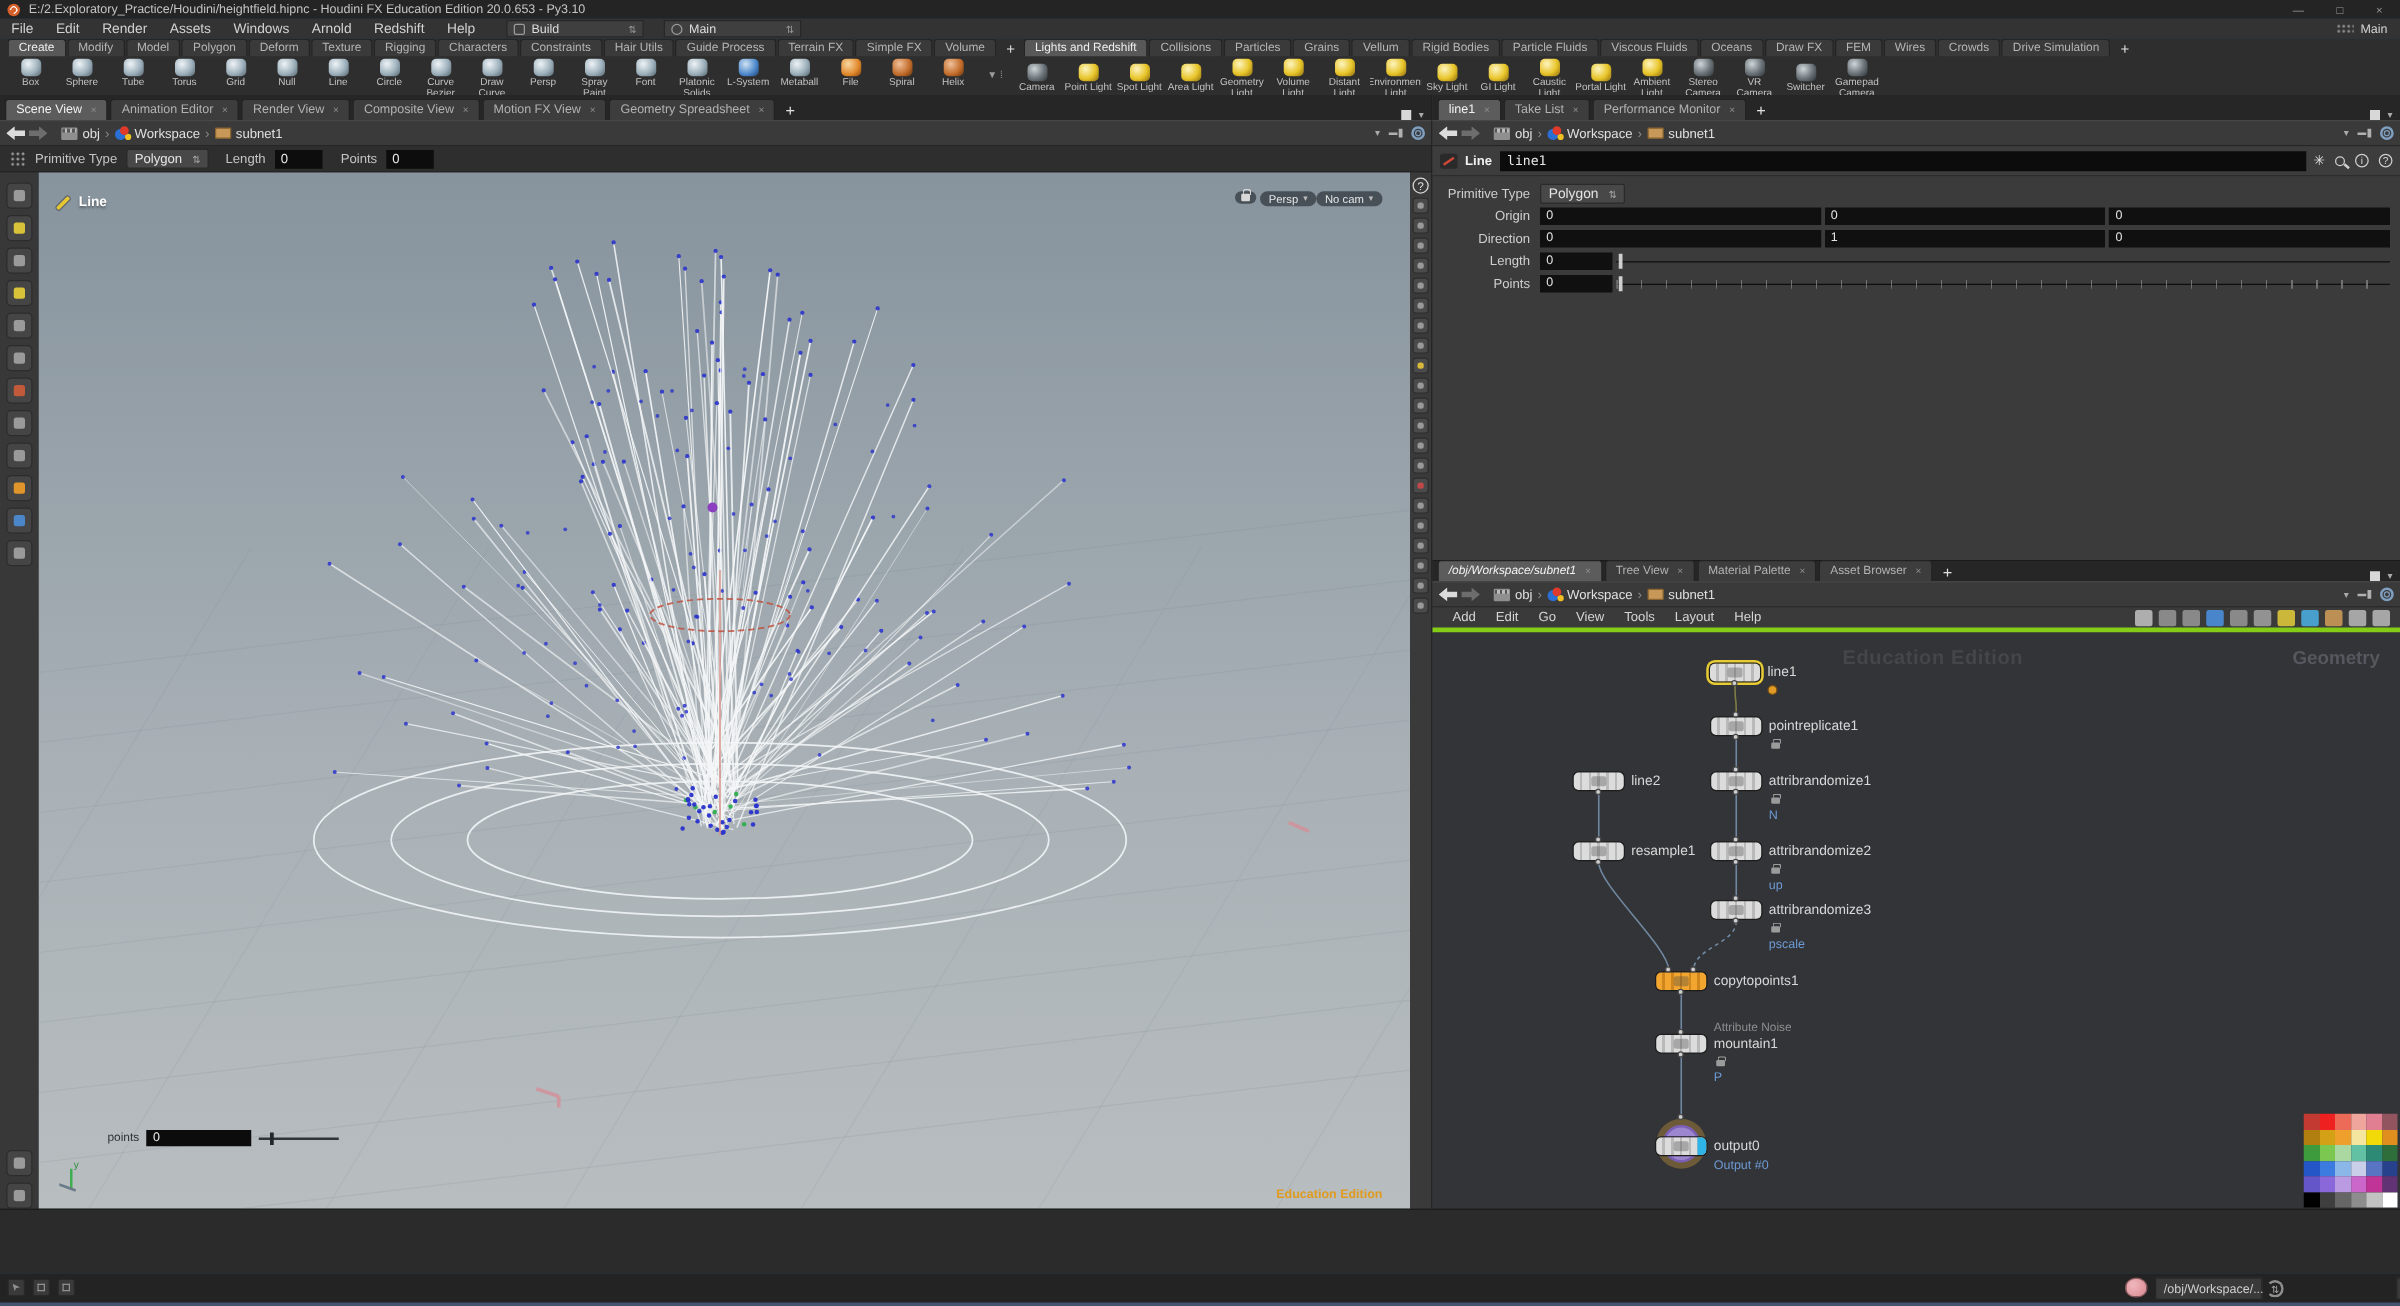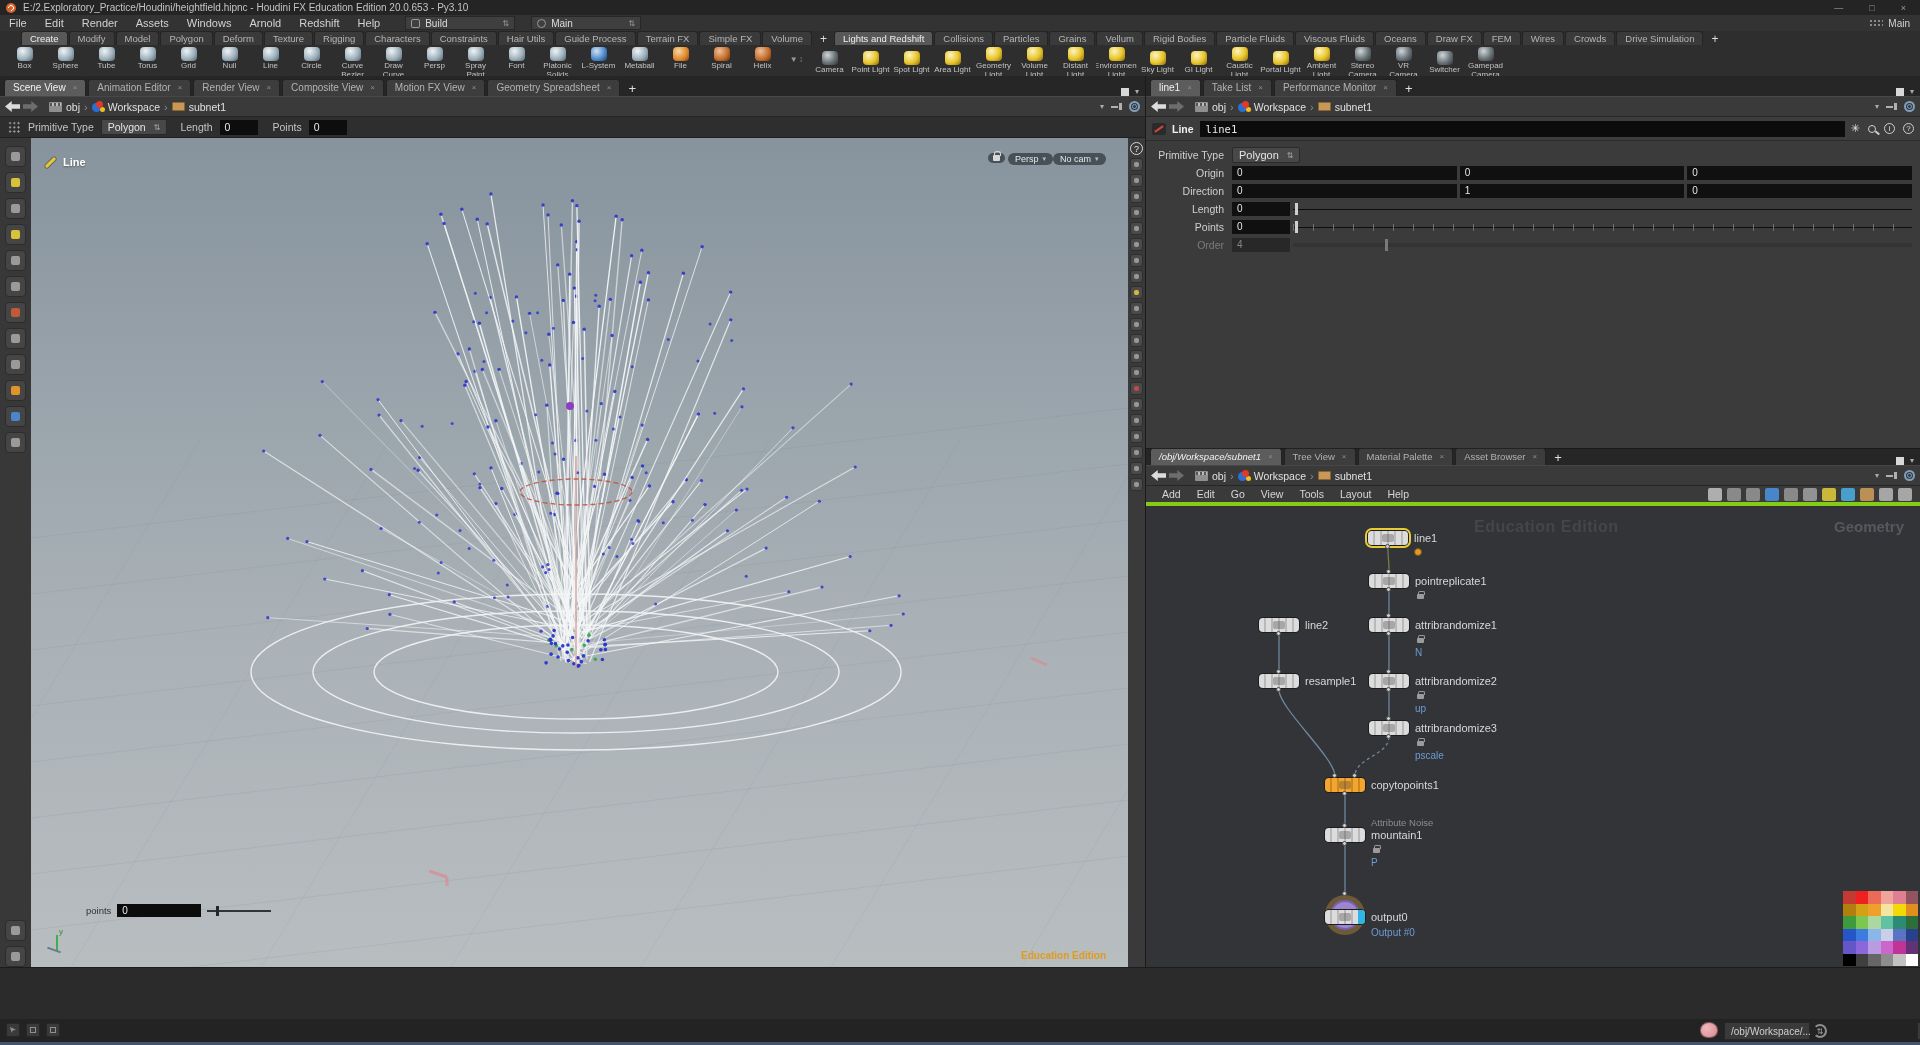--- a/index.html
+++ b/index.html
@@ -18,21 +18,21 @@
   .menu-item{padding:0 9px;white-space:nowrap;}
   .mselect{display:flex;align-items:center;gap:5px;background:#3f3f3f;border:1px solid #272727;height:14px;
            width:110px;margin-left:16px;padding:0 5px;font-size:10px;color:#ddd;}
   .mselect .updn{margin-left:auto;font-size:8px;color:#999;}
   .mini-ico{width:9px;height:9px;border:1px solid #9a9a9a;border-radius:2px;flex:none;}
   .mini-ico.round{border-radius:50%;}
   .menubar-right{margin-left:auto;display:flex;align-items:center;gap:5px;margin-right:10px;font-size:10px;}
   .grip{width:14px;height:8px;background:radial-gradient(circle,#8a8a8a 1px,transparent 1.2px);background-size:4px 4px;}
   
   .shelf{background:#2e2e2e;border-bottom:1px solid #1f1f1f;}
-  .shelf-tabs{display:flex;height:14px;align-items:flex-end;font-size:9.5px;padding-left:21px;}
+  .shelf-tabs{display:flex;height:14px;align-items:flex-end;font-size:9.5px;padding-left:6px;}
   .stab{padding:1px 8px 1px;background:#3a3a3a;border:1px solid #242424;border-bottom:none;color:#b5b5b5;
         border-radius:3px 3px 0 0;margin-right:1px;white-space:nowrap;line-height:11px;}
   .stab.active{background:#585858;color:#efefef;}
   .stab-plus{color:#ddd;font-size:12px;padding:0 7px;line-height:11px;}
   .shelf-tools{display:flex;height:31px;align-items:flex-start;padding-left:4px;}
   .tool{width:41px;flex:none;display:flex;flex-direction:column;align-items:center;font-size:8px;color:#c2c2c2;
         line-height:1.08;text-align:center;overflow:hidden;}
   .tool-ico{width:16px;height:14px;margin:2px 0 1px;border-radius:4px;flex:none;}
   .shelf-div{width:26px;flex:none;display:flex;align-items:center;justify-content:center;color:#9a9a9a;font-size:8px;height:28px;}
   
@@ -1010,29 +1010,20 @@
         </div>
         <div class="prow">
           <div class="plabel">Points</div>
           <div class="pctl">
             <div class="pfield sm">0</div>
             <div class="ptrack ticks">
               <div class="phandle"></div>
             </div>
           </div>
         </div>
-        <div class="prow disabled">
-          <div class="plabel">Order</div>
-          <div class="pctl">
-            <div class="pfield sm">4</div>
-            <div class="ptrack dis">
-              <div class="phandle" style="left: 92px;"></div>
-            </div>
-          </div>
-        </div>
       </div>
   </div>
 
   <div class="pane" id="network-pane" style="left:1146px;top:448px;width:774px;height:519px;border-top:1px solid #1a1a1a;">
     <div class="ptabs small" id="net-tabs">
         <div class="ptab active italic">
           <span>/obj/Workspace/subnet1</span>
           <span class="x">×</span>
         </div>
         <div class="ptab">

